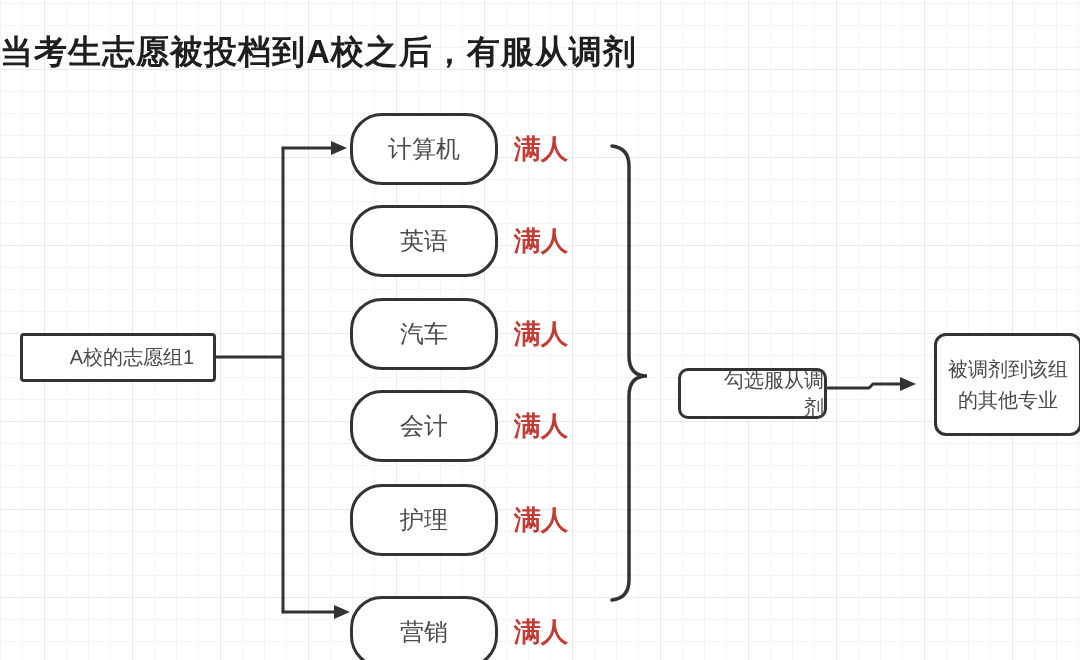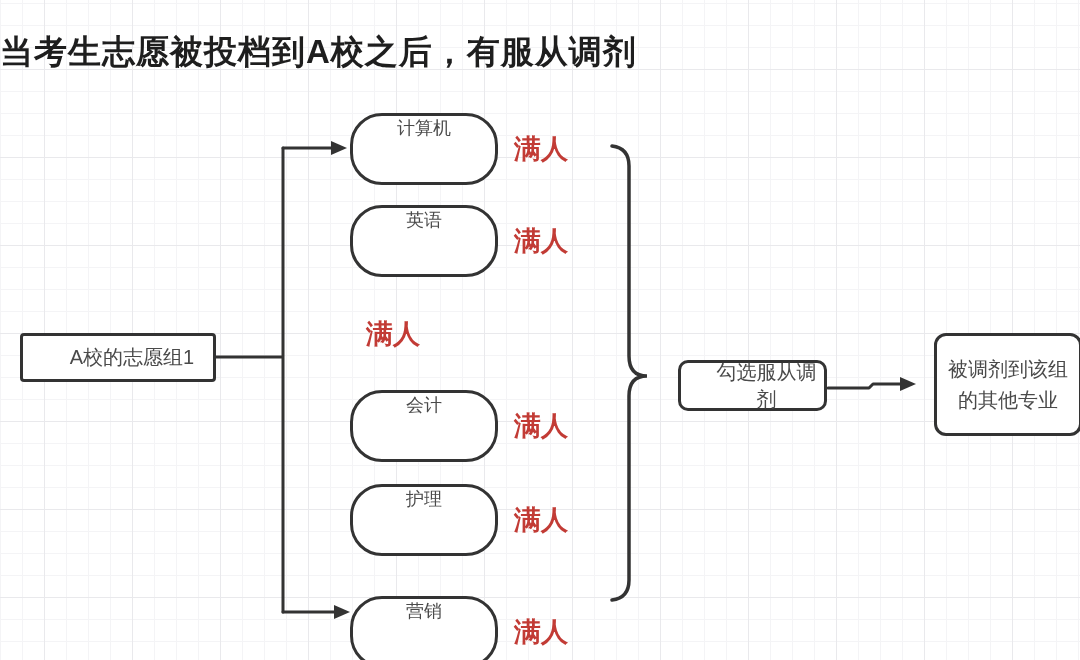--- a/index.html
+++ b/index.html
@@ -36,40 +36,40 @@
     background: #ffffff;
     border: 3px solid var(--node-border, #333333);
     color: var(--node-text, #4a4a4a);
     font-size: 20px;
     text-align: center;
     z-index: 2;
     padding-left: 28px;
   }
 
   .source-node  { left: 20px;  top: 333px; width: 196px; height: 49px;  border-radius: 4px; }
-  .action-node  { left: 678px; top: 360px; width: 149px; height: 51px;  border-radius: 10px; }
+  .action-node  { left: 678px; top: 368px; width: 149px; height: 51px;  border-radius: 10px; text-align: right; }
   .result-node  { left: 934px; top: 333px; width: 148px; height: 103px; border-radius: 12px;
                   line-height: 31px; padding: 8px 5px; }
 
   .major-row {
     position: absolute;
     left: 350px;
     height: 72px;
     display: flex;
     align-items: center;
     z-index: 2;
   }
   .major-node {
     width: 148px; height: 72px;
-    display: flex; justify-content: center;
+    display: flex; align-items: center; justify-content: center;
     background: #ffffff;
     border: 3px solid var(--node-border, #333333);
     border-radius: 32px;
     color: var(--node-text, #4a4a4a);
-    font-size: 18px;
+    font-size: 24px;
   }
   .status-label {
     margin-left: 16px;
     font-size: 27px;
     font-weight: bold;
     color: var(--status-red, #c23b35);
     white-space: nowrap;
   }
 
   .connector-layer {
@@ -122,20 +122,23 @@
   </div>
   <span class="status-label">满人</span>
 </div>
 <div class="major-row" style="top:205px">
   <div class="major-node">
     <span>英语</span>
   </div>
   <span class="status-label">满人</span>
 </div>
 <div class="major-row" style="top:298px">
+  <div class="major-node">
+    <span>汽车</span>
+  </div>
   <span class="status-label">满人</span>
 </div>
 <div class="major-row" style="top:390px">
   <div class="major-node">
     <span>会计</span>
   </div>
   <span class="status-label">满人</span>
 </div>
 <div class="major-row" style="top:484px">
   <div class="major-node">

